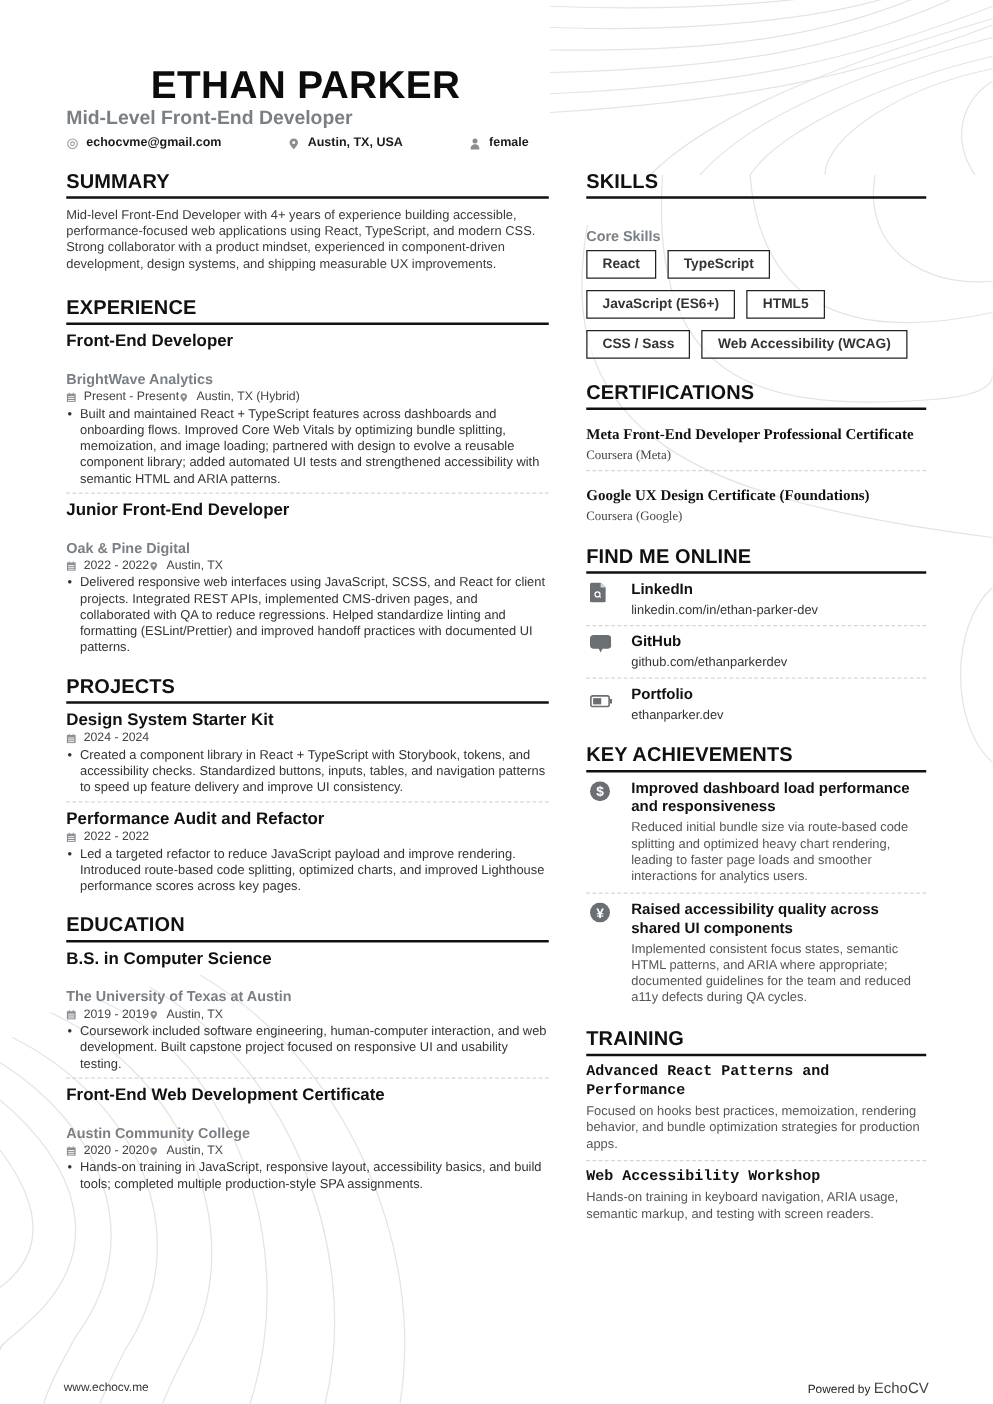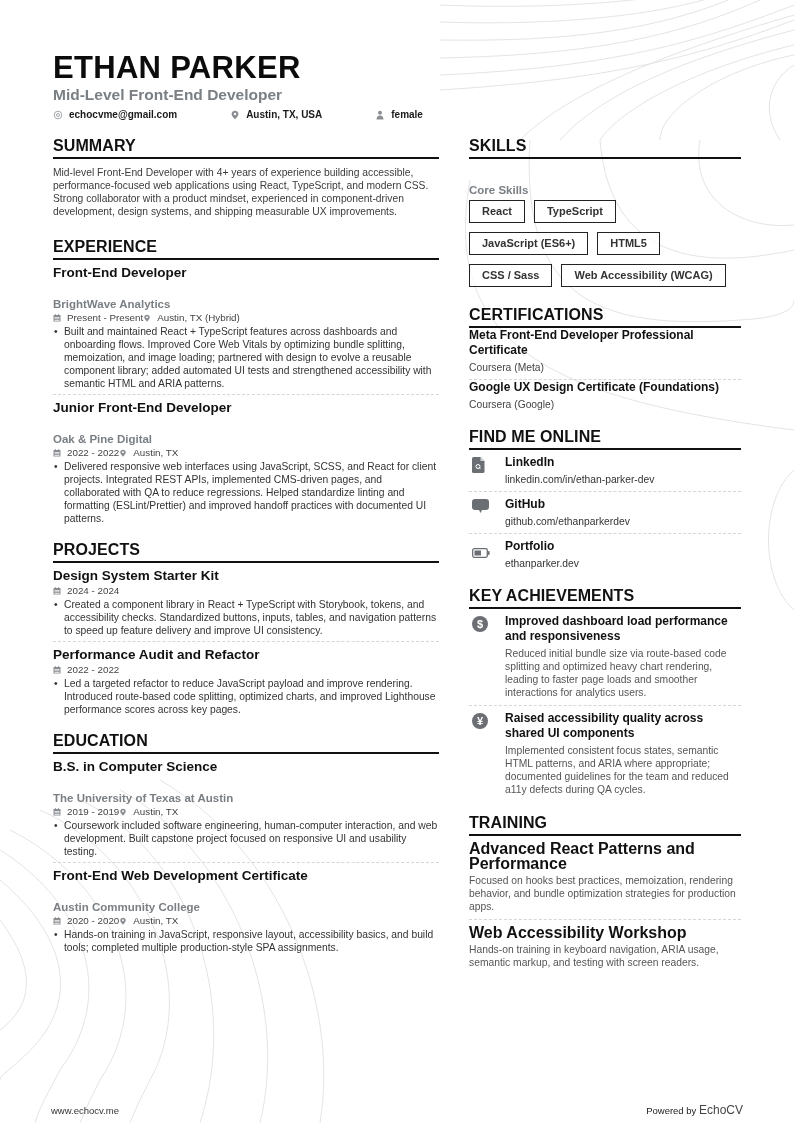--- a/index.html
+++ b/index.html
@@ -2,21 +2,21 @@
 <html><head>
 <meta charset="utf-8">
 <style>
   * { box-sizing: border-box; margin: 0; padding: 0; }
   html, body { width: 794px; height: 1123px; background: #ffffff; overflow: hidden; }
   body { font-family: "Liberation Sans", sans-serif; color: #222; position: relative; }
   .bg { position: absolute; left: 0; top: 0; width: 794px; height: 1123px; z-index: 0; pointer-events: none; }
   .page { position: absolute; left: 0; top: 0; width: 794px; height: 1123px; z-index: 1; }
 
   .header { position: absolute; left: 53px; top: 50px; }
-  .name { font-size: 31px; font-weight: 700; letter-spacing: 0.3px; color: #0c0c0c; line-height: 36px; }
+  .name { font-size: 31px; font-weight: 700; letter-spacing: 0.3px; color: #0c0c0c; line-height: 36px; text-align: center; }
   .title { font-size: 15.5px; font-weight: 700; color: #7a7f84; line-height: 18px; margin-top: 0px; }
   .contacts { display: flex; align-items: center; font-size: 10px; font-weight: 700; color: #1a1a1a; margin-top: 5px; gap: 40px; }
   .contact { display: flex; align-items: center; margin-right: 13px; }
   .contact .ic { width: 10px; height: 10px; margin-right: 6px; display: inline-block; }
 
   .col-left { position: absolute; left: 53px; top: 137px; width: 386px; }
   .col-right { position: absolute; left: 469px; top: 137px; width: 272px; }
 
   .sec-title { font-size: 16px; font-weight: 700; color: #111; line-height: 18px; padding-bottom: 2px; border-bottom: 2px solid #111; letter-spacing: 0.1px; }
   .section { margin-bottom: 12px; }
@@ -31,40 +31,40 @@
   .meta { display: flex; align-items: center; font-size: 9.8px; color: #444; line-height: 12px; margin-top: 1px; }
   .meta .item { display: flex; align-items: center; }
   .meta .ic { width: 8px; height: 8px; margin-right: 6px; }
   .bullet { display: flex; font-size: 10.3px; color: #333; line-height: 13px; margin-top: 1px; }
   .bullet .dot { width: 11px; flex-shrink: 0; padding-left: 1px; }
 
   .sub-head { font-size: 11.5px; font-weight: 700; color: #7a7f84; margin-top: 24px; line-height: 14px; }
   .tags { display: flex; flex-wrap: wrap; margin-top: 3px; }
   .tag { border: 1.3px solid #222; font-size: 11px; font-weight: 700; color: #333; padding: 0 12px; height: 23px; line-height: 21px; margin: 0 9px 9px 0; background: rgba(255,255,255,0.7); }
 
-  .cert { padding: 0 0 5px 0; border-bottom: 1px dashed #d6d6d6; }
+  .cert { padding: 12px 0 5px 0; border-bottom: 1px dashed #d6d6d6; font-family: Liberation Serif, serif; }
   .cert:last-child { border-bottom: none; }
   .c-title { font-size: 12px; font-weight: 700; color: #111; line-height: 15px; }
   .c-sub { font-size: 10.3px; color: #444; line-height: 13px; margin-top: 3px; }
 
   .link-row { display: flex; padding: 5px 0 5px 0; border-bottom: 1px dashed #d6d6d6; }
   .link-row:last-child { border-bottom: none; }
   .link-ic { width: 36px; flex-shrink: 0; padding-left: 3px; padding-top: 2px; }
   .l-title { font-size: 12px; font-weight: 700; color: #111; line-height: 15px; }
   .l-url { font-size: 10.3px; color: #333; line-height: 13px; margin-top: 3px; }
 
   .ach { display: flex; padding: 5px 0 6px 0; border-bottom: 1px dashed #d6d6d6; }
   .ach:last-child { border-bottom: none; }
   .ach-ic { width: 36px; flex-shrink: 0; padding-left: 3px; padding-top: 2px; }
   .a-title { font-size: 12px; font-weight: 700; color: #111; line-height: 15px; }
   .a-desc { font-size: 10.3px; color: #555; line-height: 13px; margin-top: 3px; }
 
   .train { padding: 5px 0 6px 0; border-bottom: 1px dashed #d6d6d6; }
   .train:last-child { border-bottom: none; }
-  .t-title { font-size: 16px; font-weight: 700; color: #111; line-height: 15px; }
+  .t-title { font-size: 12px; font-weight: 700; color: #111; line-height: 15px; font-family: Liberation Mono, monospace; }
   .t-desc { font-size: 10.3px; color: #555; line-height: 13px; margin-top: 3px; }
 
   .footer-left { position: absolute; left: 51px; top: 1105px; font-size: 9.5px; color: #333; }
   .footer-right { position: absolute; right: 51px; top: 1103px; font-size: 9.5px; color: #222; }
   .footer-right .brand { font-size: 12px; color: #444; font-weight: 400; }
 </style>
 </head>
 <body>
 
 <svg class="bg" viewBox="0 0 794 1123" xmlns="http://www.w3.org/2000/svg">

